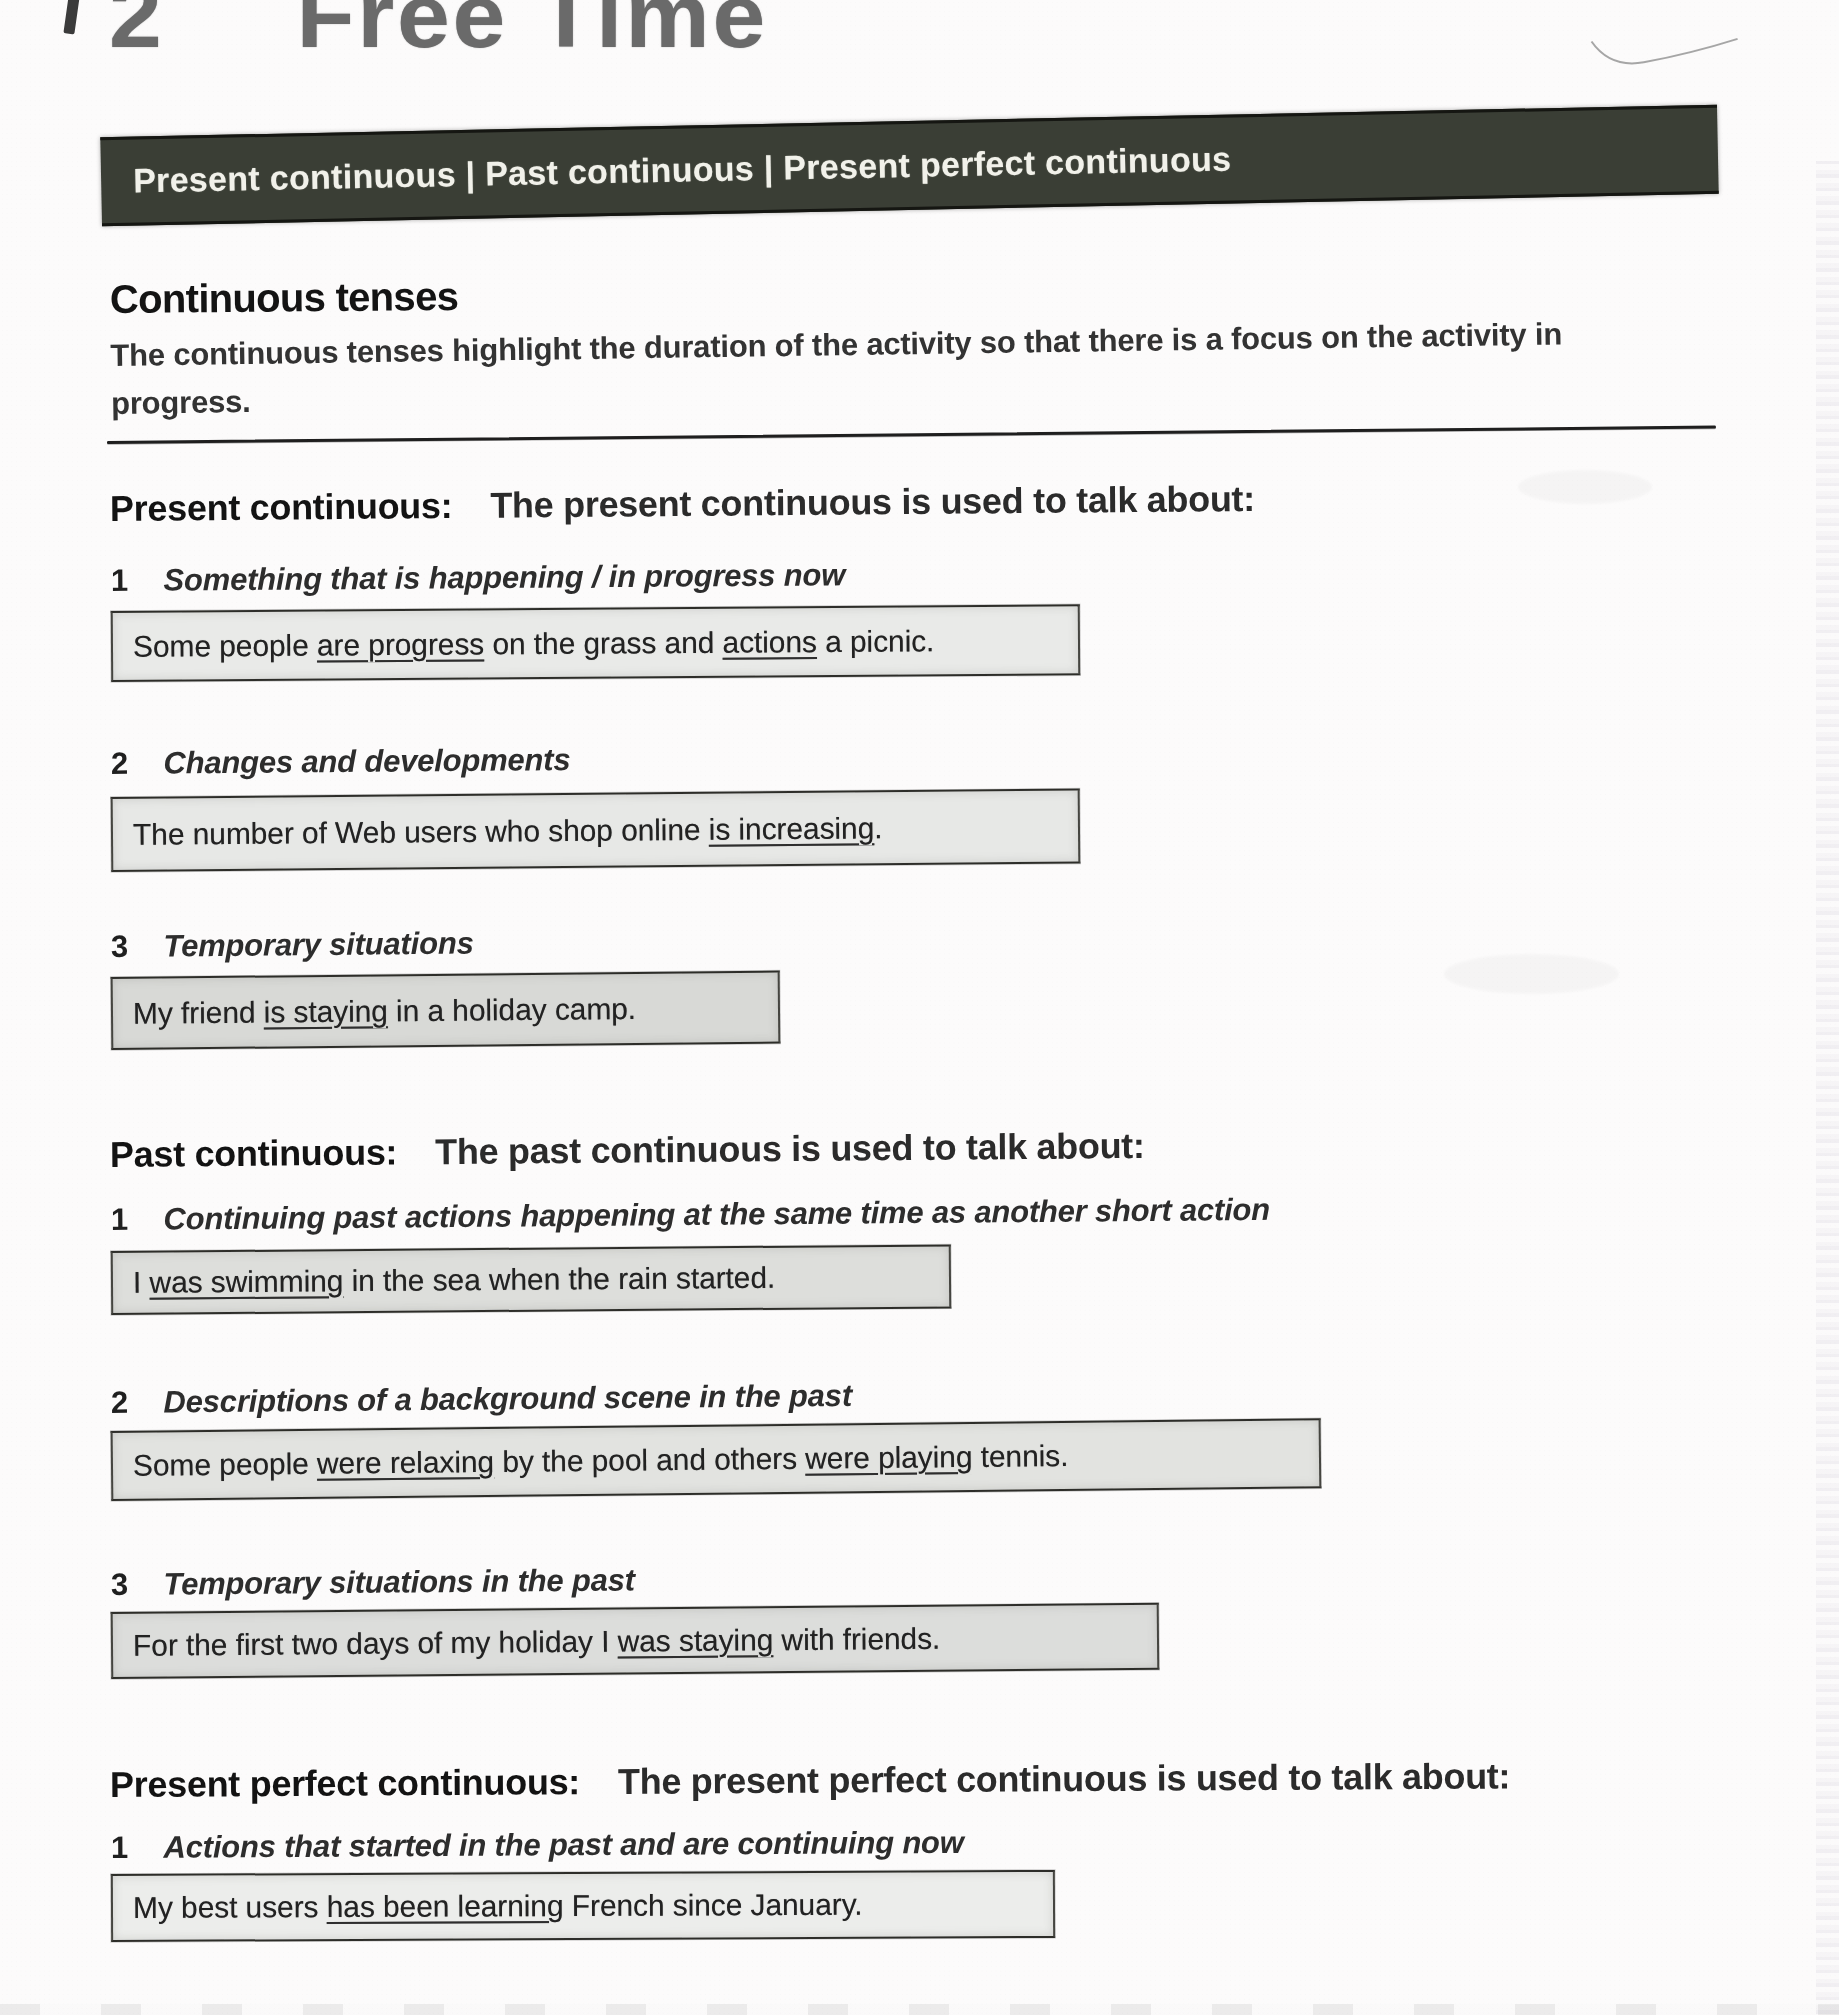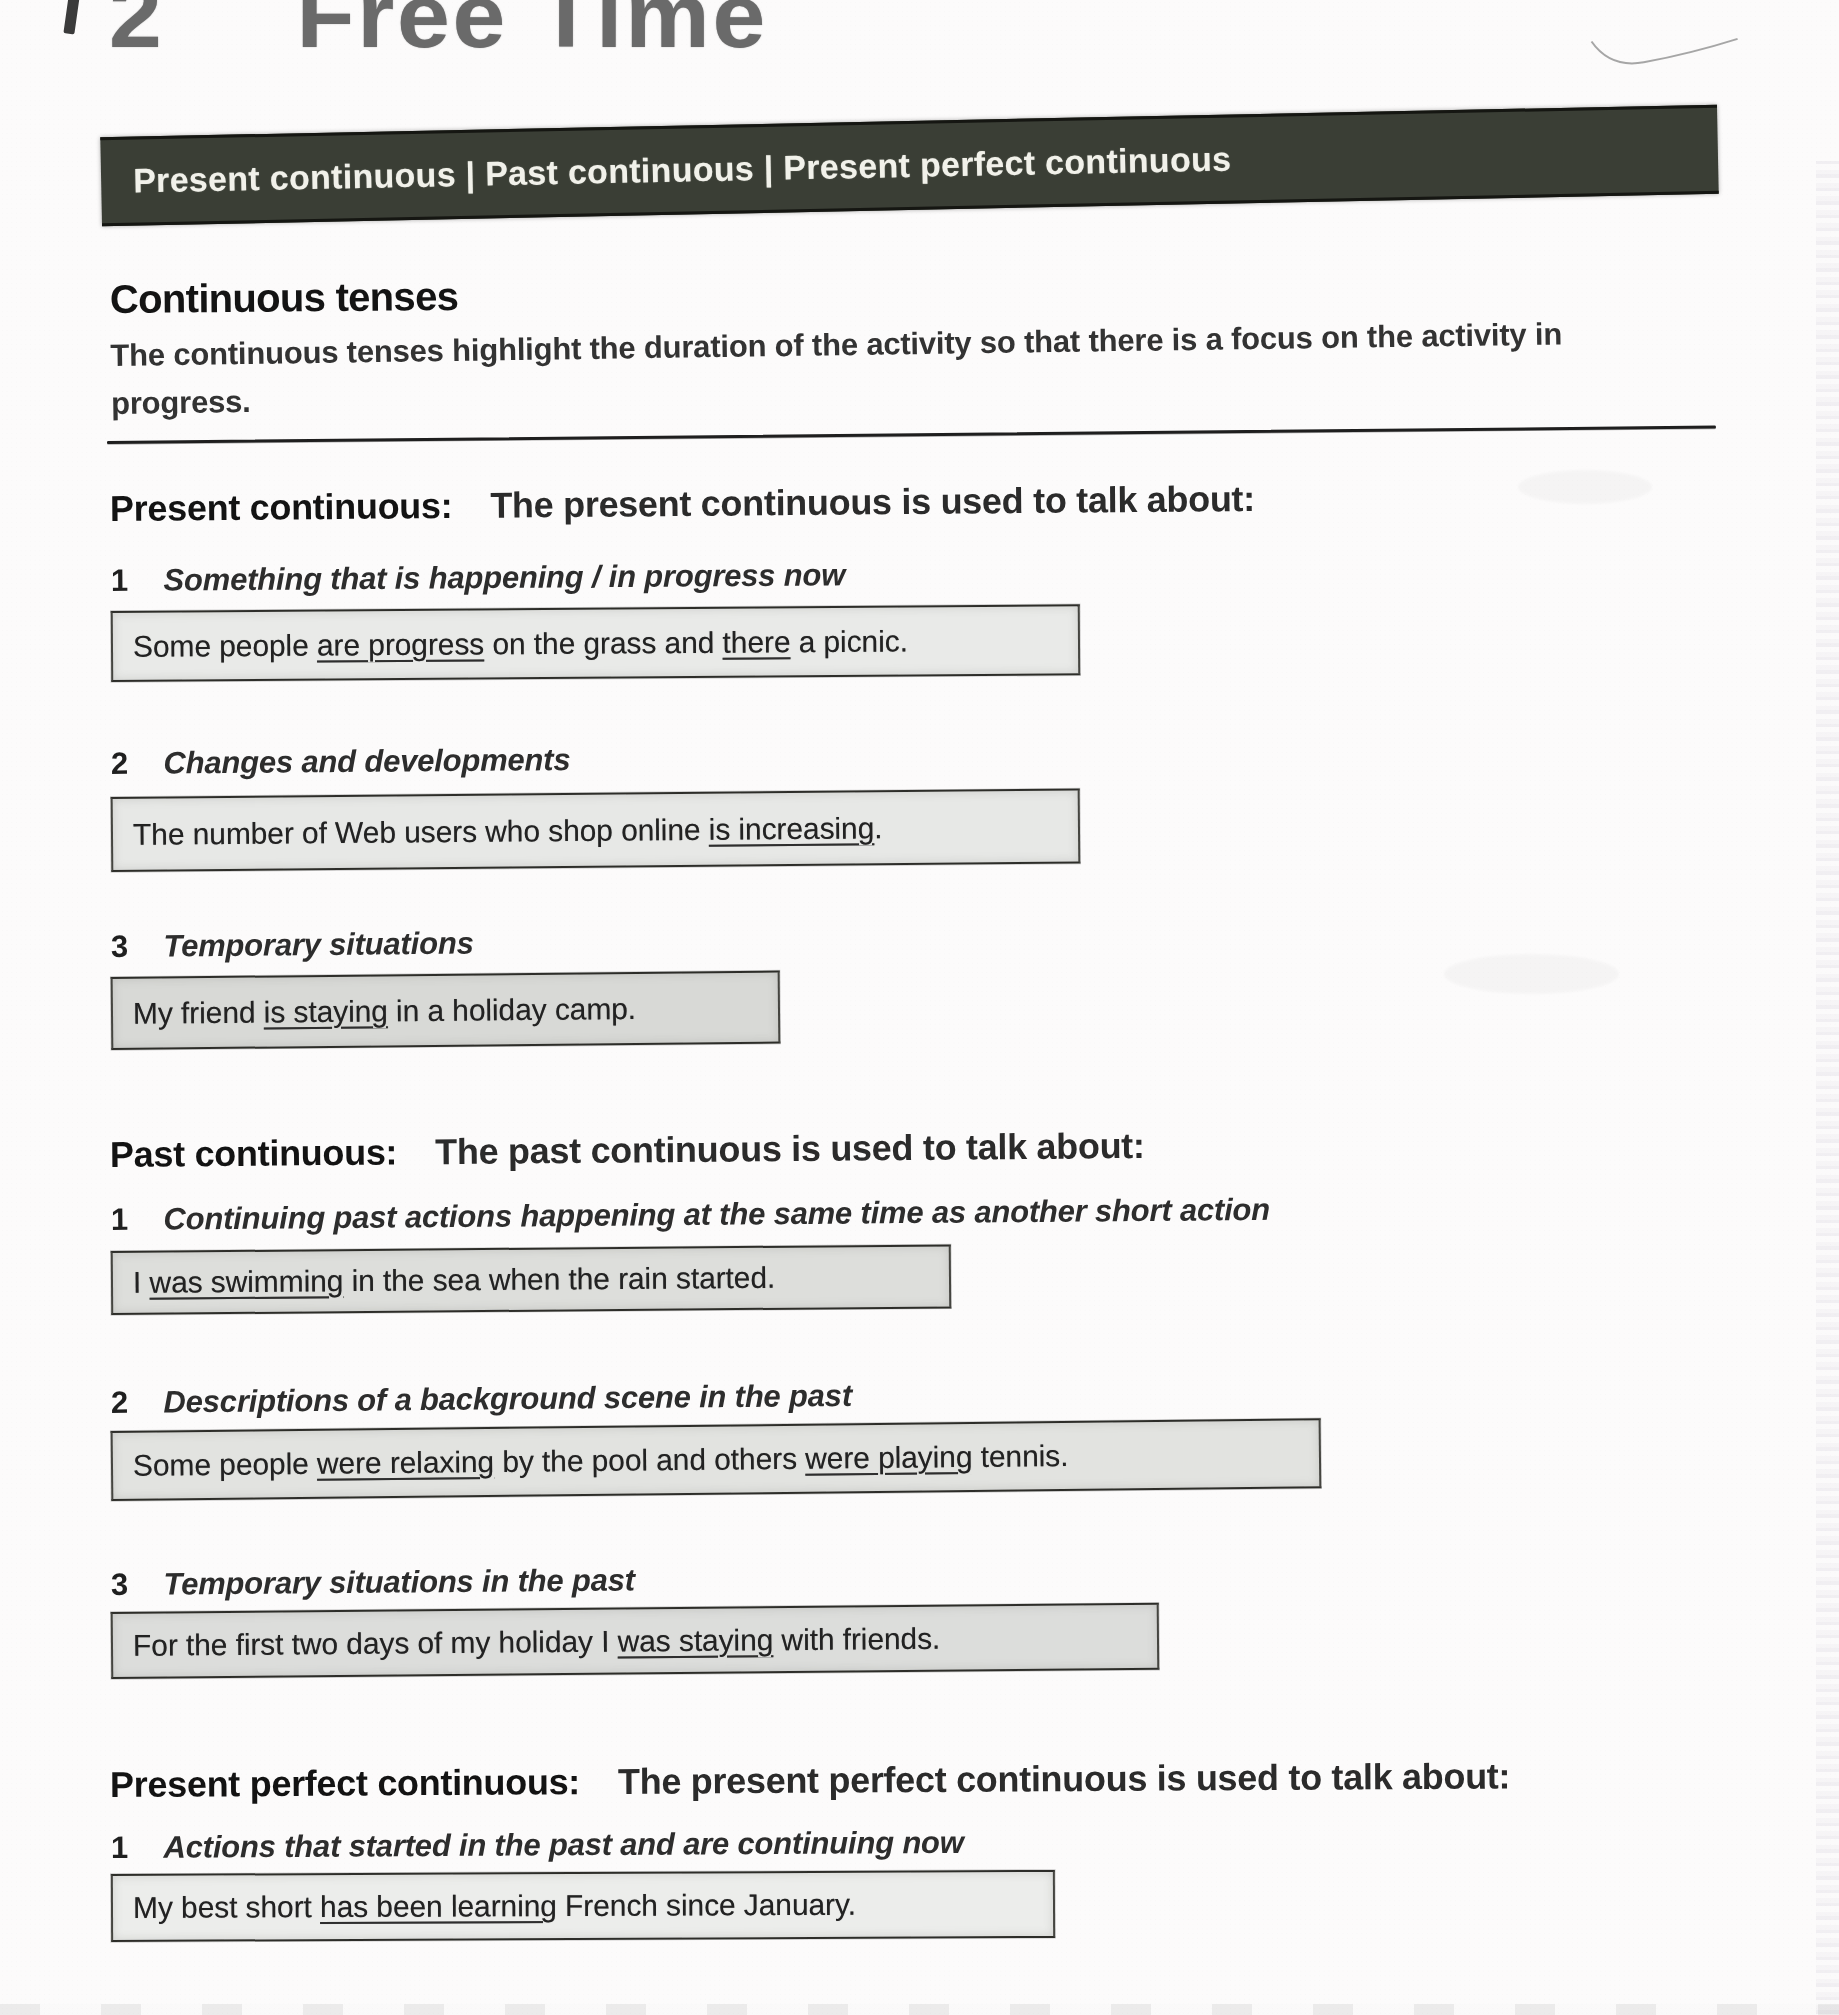--- a/index.html
+++ b/index.html
@@ -89,21 +89,21 @@
   <div class="intro">The continuous tenses highlight the duration of the activity so that there is a focus on the activity in progress.</div>
   <div class="rule"></div>
 
   <div>
       <div class="sec-header" style="top: 488px; transform: rotate(-0.5deg);"><span class="sec-name">Present continuous:</span><span class="sec-desc">The present continuous is used to talk about:</span></div>
       <div class="item-label" style="top: 563px; transform: rotate(-0.45deg);">
         <span class="item-num">1</span>
         <span class="item-text">Something that is happening / in progress now</span>
       </div>
       <div class="example-box" style="top: 611px; width: 965px; height: 67px; background: rgb(233, 234, 232); transform: rotate(-0.4deg);">
-        <span class="example-sentence"><span>Some people </span><span class="u">are progress</span><span> on the grass and </span><span class="u">there</span><span> a picnic.</span></span>
+        <span class="example-sentence"><span>Some people </span><span class="u">are progress</span><span> on the grass and </span><span class="u">actions</span><span> a picnic.</span></span>
       </div>
       <div class="item-label" style="top: 746px; transform: rotate(-0.5deg);">
         <span class="item-num">2</span>
         <span class="item-text">Changes and developments</span>
       </div>
       <div class="example-box" style="top: 797px; width: 965px; height: 71px; background: rgb(231, 232, 230); transform: rotate(-0.5deg);">
         <span class="example-sentence"><span>The number of Web users who shop online </span><span class="u">is increasing</span><span>.</span></span>
       </div>
       <div class="item-label" style="top: 929px; transform: rotate(-0.55deg);">
         <span class="item-num">3</span>
@@ -133,21 +133,21 @@
       </div>
       <div class="example-box" style="top: 1612px; width: 1044px; height: 63px; background: rgb(220, 221, 219); transform: rotate(-0.5deg);">
         <span class="example-sentence"><span>For the first two days of my holiday I </span><span class="u">was staying</span><span> with friends.</span></span>
       </div>
       <div class="sec-header" style="top: 1764px; transform: rotate(-0.35deg);"><span class="sec-name">Present perfect continuous:</span><span class="sec-desc">The present perfect continuous is used to talk about:</span></div>
       <div class="item-label" style="top: 1830px; transform: rotate(-0.35deg);">
         <span class="item-num">1</span>
         <span class="item-text">Actions that started in the past and are continuing now</span>
       </div>
       <div class="example-box" style="top: 1874px; width: 940px; height: 64px; background: rgb(236, 237, 235); transform: rotate(-0.25deg);">
-        <span class="example-sentence"><span>My best short </span><span class="u">has been learning</span><span> French since January.</span></span>
+        <span class="example-sentence"><span>My best users </span><span class="u">has been learning</span><span> French since January.</span></span>
       </div>
     </div>
 
   <div class="smudge a"></div>
   <div class="smudge b"></div>
   <div class="edge-streak"></div>
   <div class="bottom-smudge"></div>
 </div>
 
 

